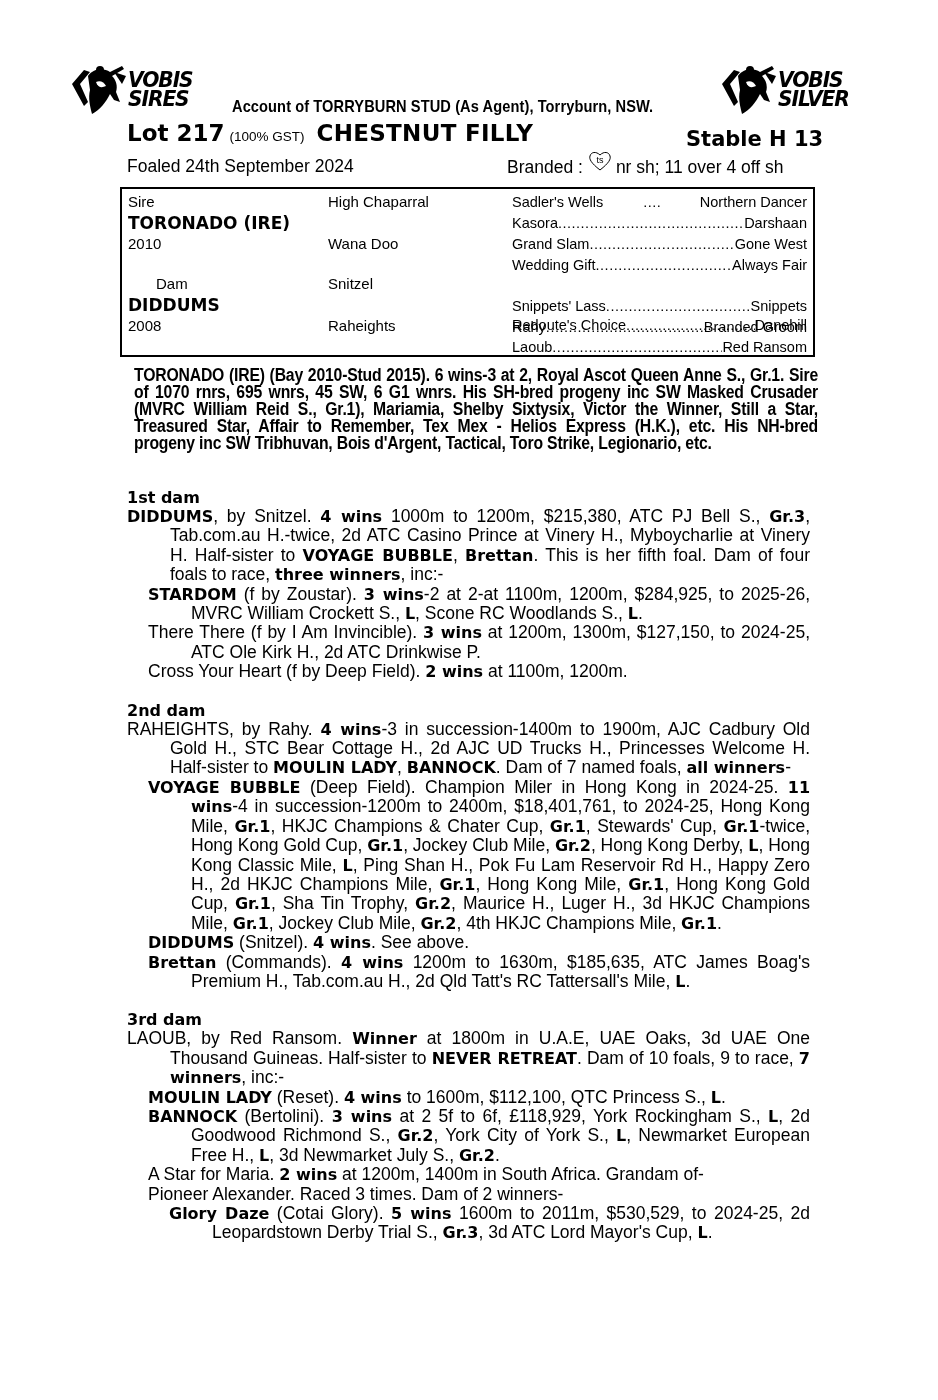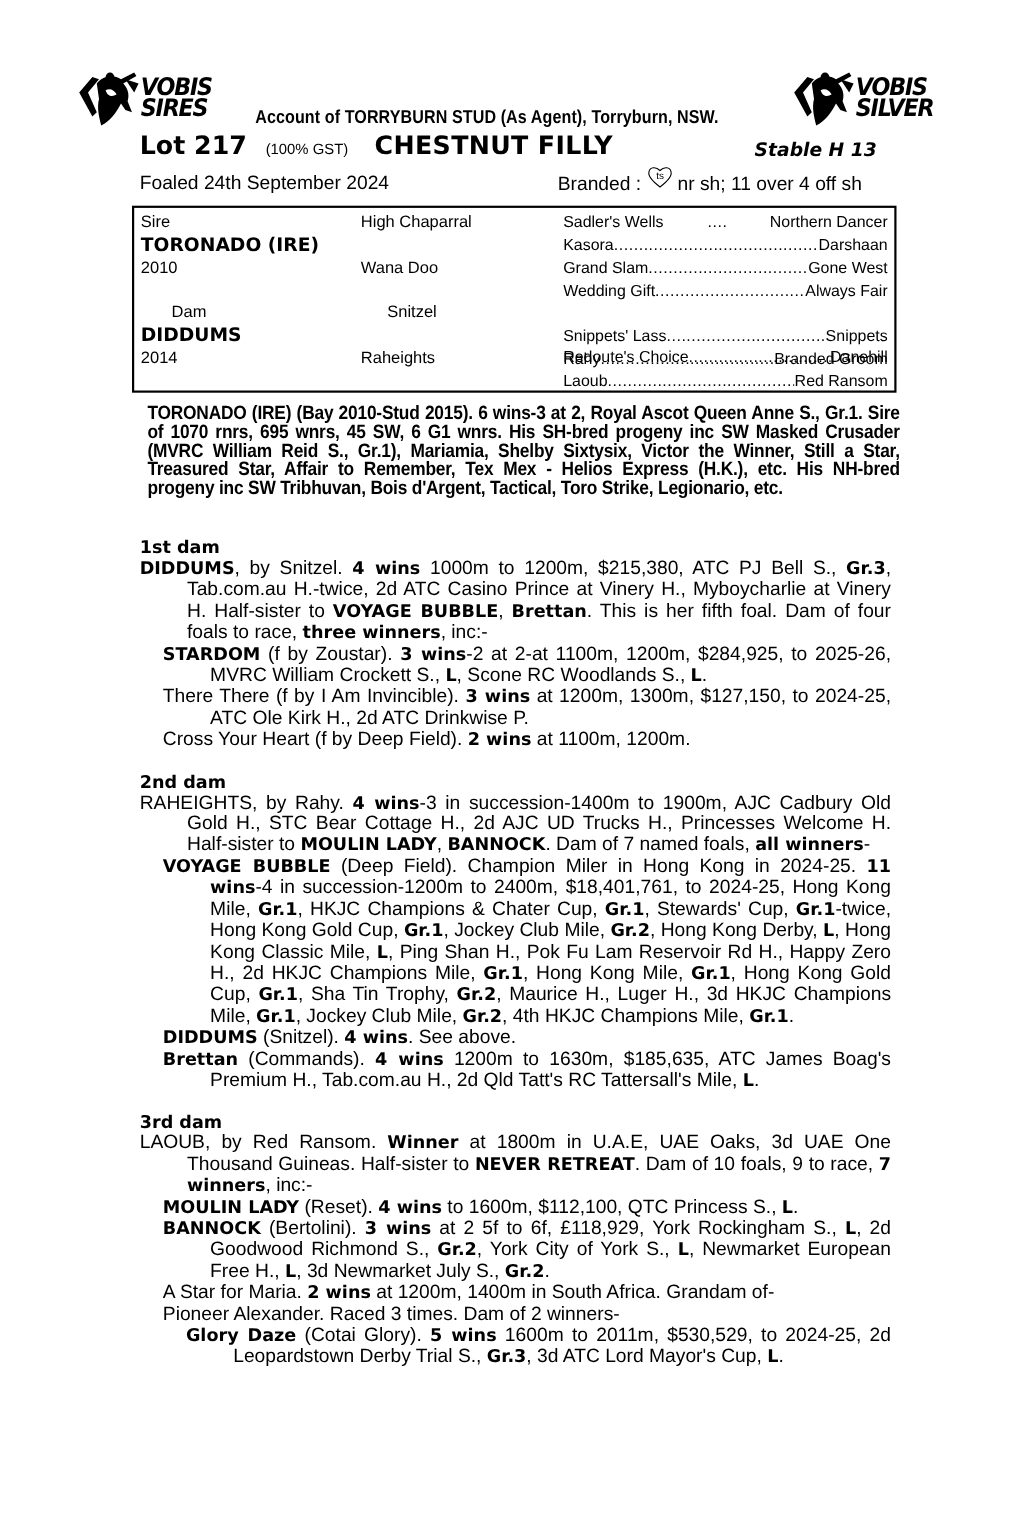--- a/index.html
+++ b/index.html
@@ -8,25 +8,25 @@
 
   
   .logo { position: absolute; display: flex; align-items: center; }
   .logo svg { display: block; }
   .logo-text { font-family: "DejaVu Sans", sans-serif; font-weight: bold; font-style: italic; font-size: 22px; line-height: 19px; letter-spacing: -1.2px; transform: scaleX(0.92); transform-origin: left center; }
   .logo-left { left: 70px; top: 62px; }
   .logo-right { left: 720px; top: 62px; }
 
   .account { left: 232px; top: 97px; font-family: "Liberation Sans", sans-serif; font-weight: bold; font-size: 17px; transform: scaleX(0.86); transform-origin: left top; white-space: nowrap; letter-spacing: 0.1px; }
 
-  .lot-line { left: 127px; top: 120px; white-space: nowrap; display: flex; align-items: baseline; gap: 12px; }
+  .lot-line { left: 127px; top: 120px; white-space: nowrap; display: flex; align-items: baseline; }
   .lot-label { font-family: "DejaVu Sans", sans-serif; font-weight: bold; font-size: 23px; }
   .lot-gst { font-size: 13.5px; margin-left: 5px; margin-right: 12px; }
   .lot-desc { font-family: "DejaVu Sans", sans-serif; font-weight: bold; font-size: 23px; letter-spacing: 0.3px; }
-  .stable { position: absolute; left: 686px; top: 127px; font-family: "DejaVu Sans", sans-serif; font-weight: bold; font-size: 17px; white-space: nowrap; font-style: italic; }
+  .stable { position: absolute; left: 686px; top: 127px; font-family: "DejaVu Sans", sans-serif; font-weight: bold; font-size: 21px; white-space: nowrap; }
 
   .foaled { left: 127px; top: 156px; font-size: 17.5px; white-space: nowrap; }
   .branded { left: 507px; top: 156px; font-size: 17.5px; white-space: nowrap; display: flex; align-items: center; }
   .brand-mark { display: inline-block; width: 26px; height: 22px; position: relative; margin: 0 3px 0 4px; top: -6px; }
 
   
   .pedigree { left: 120px; top: 187px; width: 695px; height: 170px; border: 2px solid #000; box-sizing: border-box; }
   .ped-cell { position: absolute; font-size: 15px; white-space: nowrap; line-height: 18px; }
   .ped-bold { font-family: "DejaVu Sans", sans-serif; font-weight: bold; font-size: 17px; line-height: 20px; }
   .ped-row3 { position: absolute; left: 390px; width: 295px; font-size: 14.5px; line-height: 18px; display: flex; white-space: nowrap; overflow: hidden; }
@@ -99,25 +99,25 @@
   </span>
   <span>nr sh; 11 over 4 off sh</span>
 </div>
 
 <div class="abs pedigree">
   <div class="ped-cell" style="left:6px; top:4px;">Sire</div>
   <div class="ped-cell ped-bold" style="left:6px; top:24px;">TORONADO (IRE)</div>
   <div class="ped-cell" style="left:6px; top:46px;">2010</div>
   <div class="ped-cell" style="left:6px; top:86px;margin-left:28px;">Dam</div>
   <div class="ped-cell ped-bold" style="left:6px; top:106px;">DIDDUMS</div>
-  <div class="ped-cell" style="left:6px; top:128px;">2014</div>
+  <div class="ped-cell" style="left:6px; top:128px;">2008</div>
 
   <div class="ped-cell" style="left:206px; top:4px;">High Chaparral</div>
   <div class="ped-cell" style="left:206px; top:46px;">Wana Doo</div>
-  <div class="ped-cell" style="left:206px; top:86px;margin-left:24px;">Snitzel</div>
+  <div class="ped-cell" style="left:206px; top:86px;">Snitzel</div>
   <div class="ped-cell" style="left:206px; top:128px;">Raheights</div>
 
   <div id="gen3">
       <div class="ped-row3" style="top: 4px; gap: 40px;">
         <span class="lead">Sadler's Wells</span>
         <span class="dots"></span>
         <span class="tail">Northern Dancer</span>
       </div>
       <div class="ped-row3" style="top: 25px;">
         <span class="lead">Kasora</span>

